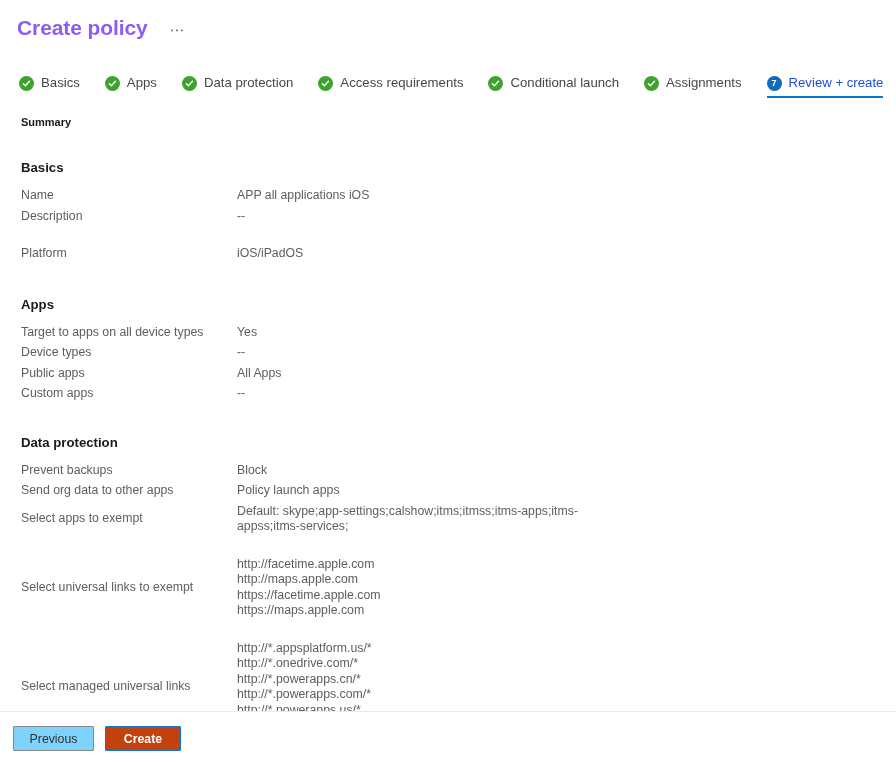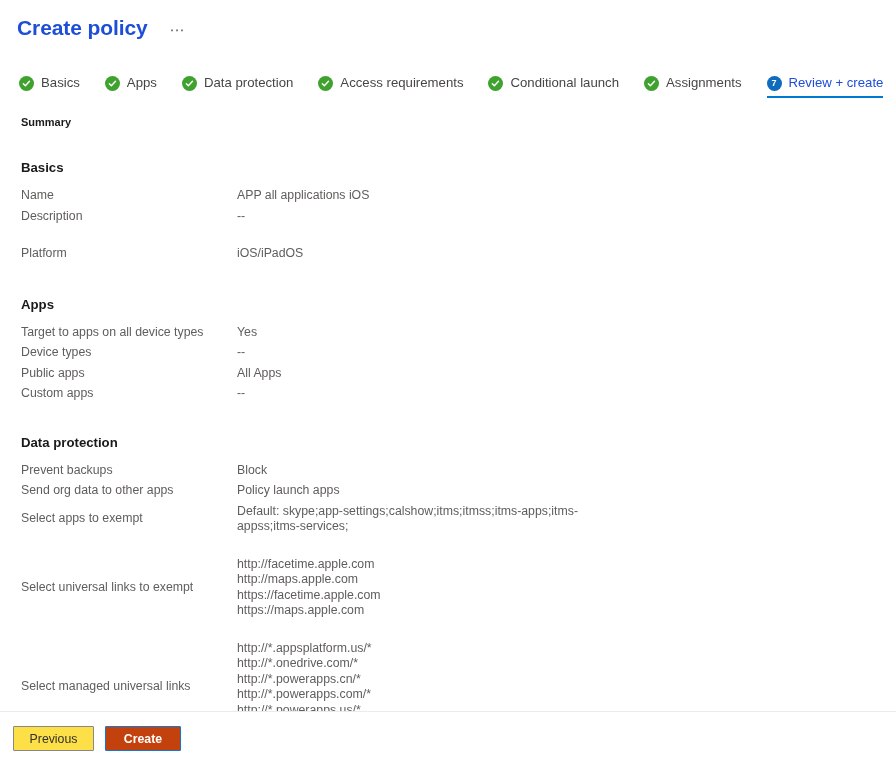--- a/index.html
+++ b/index.html
@@ -20,21 +20,21 @@
   .page-header {
     padding: 14px 0 0 17px;
     display: flex;
     align-items: center;
     height: 42px;
     box-sizing: border-box;
   }
   .page-title {
     font-size: 21px;
     font-weight: 600;
-    color: #1d4ed8;
+    color: #8b5cf6;
     letter-spacing: -0.1px;
     line-height: 26px;
   }
   .ellipsis-btn {
     margin-left: 18px;
     margin-top: 4px;
     font-size: 15px;
     color: #605e5c;
     letter-spacing: 1px;
     line-height: 10px;
@@ -170,21 +170,21 @@
     min-width: 81px;
     padding: 0 14px;
     box-sizing: border-box;
     cursor: pointer;
     border-radius: 1px;
     display: inline-flex;
     align-items: center;
     justify-content: center;
   }
   .btn-secondary {
-    background: #fde047;
+    background: #7dd3fc;
     border: 1px solid #8a8886;
     color: #323130;
   }
   .btn-primary {
     background: #c2410c;
     border: 1px solid #0f78d4;
     color: #ffffff;
     font-weight: 600;
     margin-left: 11px;
     min-width: 76px;

